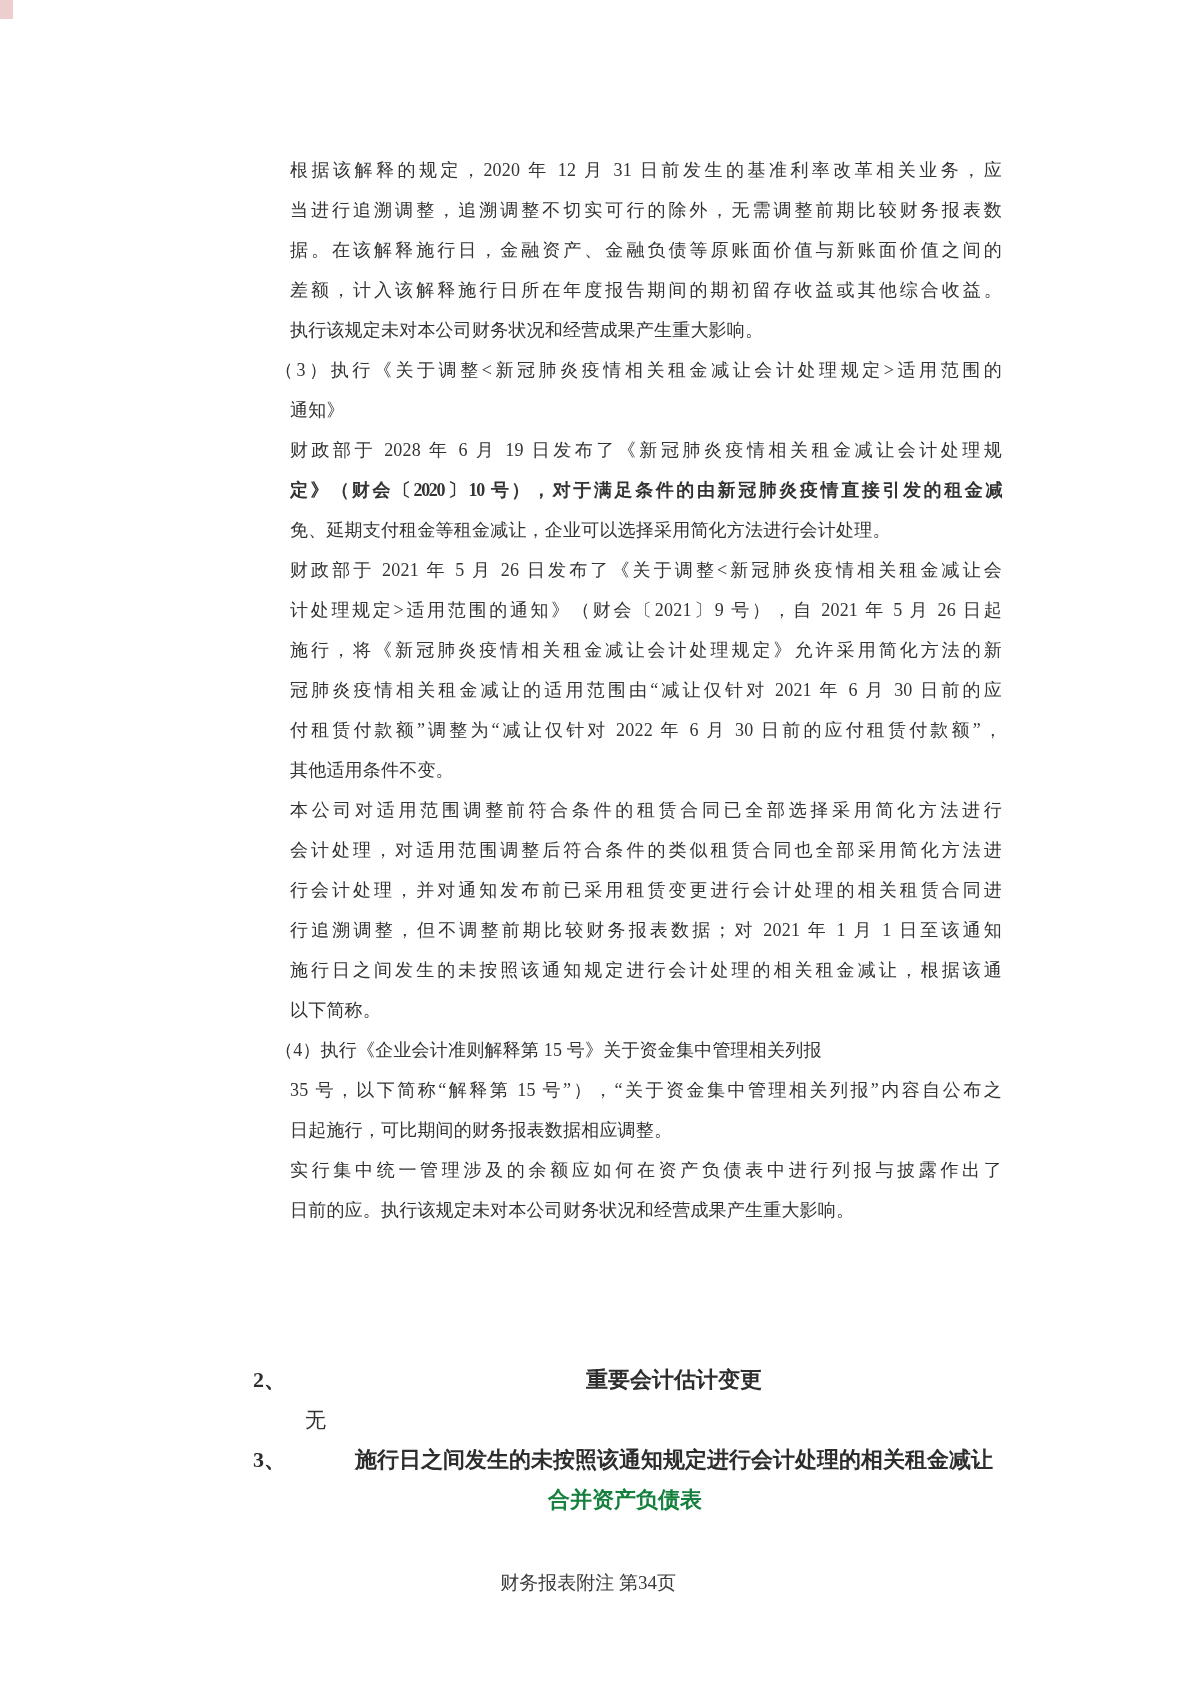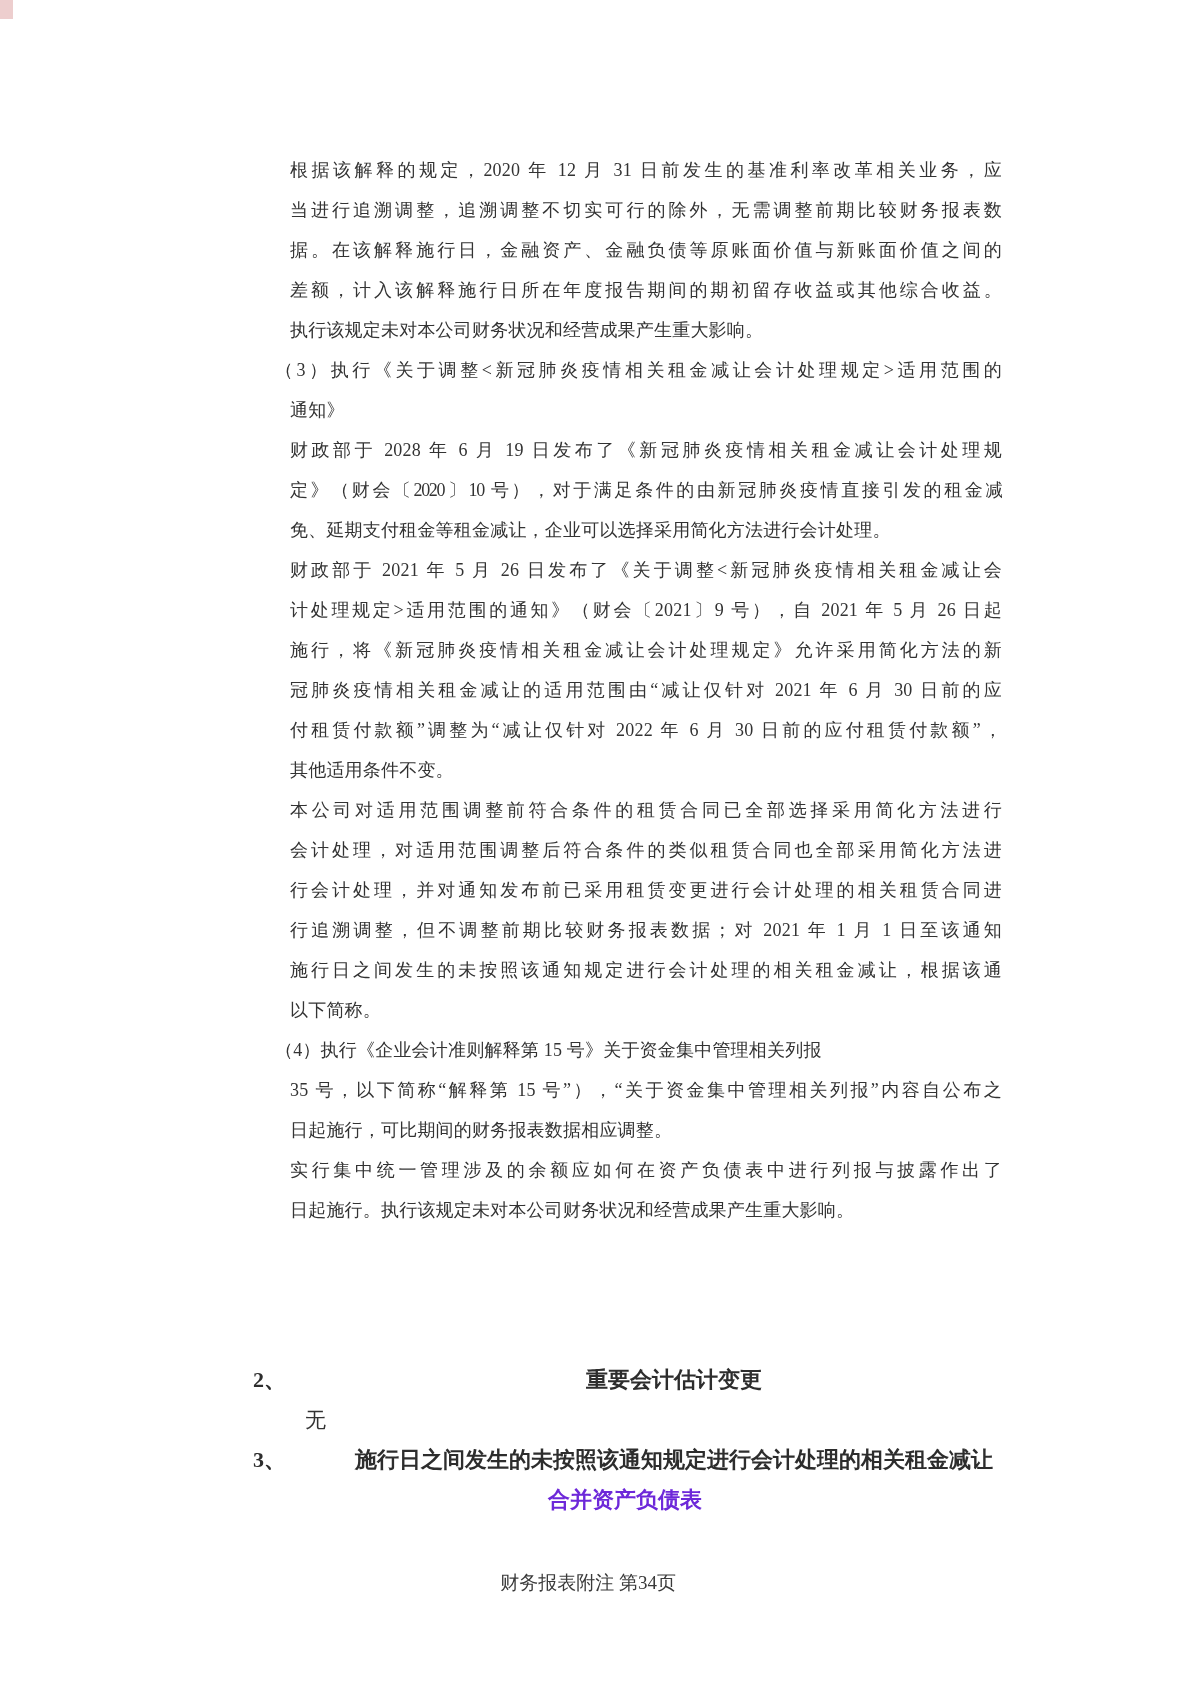--- a/index.html
+++ b/index.html
@@ -44,20 +44,21 @@
     text-align: justify;
     text-align-last: justify;
     text-justify: inter-character;
     overflow: hidden;
   }
   .body-text .line.outdent {
     margin-left: -15px;
   }
   .body-text .line.tight {
     letter-spacing: -1.4px;
+    font-weight: bold;
   }
   .section-row {
     position: absolute;
     left: 253px;
     width: 790px;
     height: 40px;
     line-height: 40px;
     font-size: 22px;
     font-weight: bold;
     color: #2d2d2d;
@@ -81,21 +82,21 @@
     color: #333333;
   }
   .table-title {
     position: absolute;
     left: 230px;
     width: 790px;
     height: 40px;
     line-height: 40px;
     font-size: 22px;
     font-weight: bold;
-    color: #6d28d9;
+    color: #15803d;
     text-align: center;
   }
   .page-footer {
     position: absolute;
     left: 0;
     top: 1563px;
     width: 100%;
     height: 40px;
     line-height: 40px;
     font-size: 19px;
@@ -131,21 +132,21 @@
       <div class="line fill">本公司对适用范围调整前符合条件的租赁合同已全部选择采用简化方法进行</div>
       <div class="line fill">会计处理，对适用范围调整后符合条件的类似租赁合同也全部采用简化方法进</div>
       <div class="line fill">行会计处理，并对通知发布前已采用租赁变更进行会计处理的相关租赁合同进</div>
       <div class="line fill">行追溯调整，但不调整前期比较财务报表数据；对 2021 年 1 月 1 日至该通知</div>
       <div class="line fill">施行日之间发生的未按照该通知规定进行会计处理的相关租金减让，根据该通</div>
       <div class="line">以下简称。</div>
       <div class="line outdent">（4）执行《企业会计准则解释第 15 号》关于资金集中管理相关列报</div>
       <div class="line fill">35 号，以下简称“解释第 15 号”），“关于资金集中管理相关列报”内容自公布之</div>
       <div class="line">日起施行，可比期间的财务报表数据相应调整。</div>
       <div class="line fill">实行集中统一管理涉及的余额应如何在资产负债表中进行列报与披露作出了</div>
-      <div class="line">日起施行。执行该规定未对本公司财务状况和经营成果产生重大影响。</div>
+      <div class="line">日前的应。执行该规定未对本公司财务状况和经营成果产生重大影响。</div>
     </div>
 
   <div class="section-row" style="top:1360px;">
     <span class="sec-num">2、</span>
     <span class="sec-title">重要会计估计变更</span>
   </div>
 
   <div class="section-content" style="top:1400px;">无</div>
 
   <div class="section-row" style="top:1440px;">

